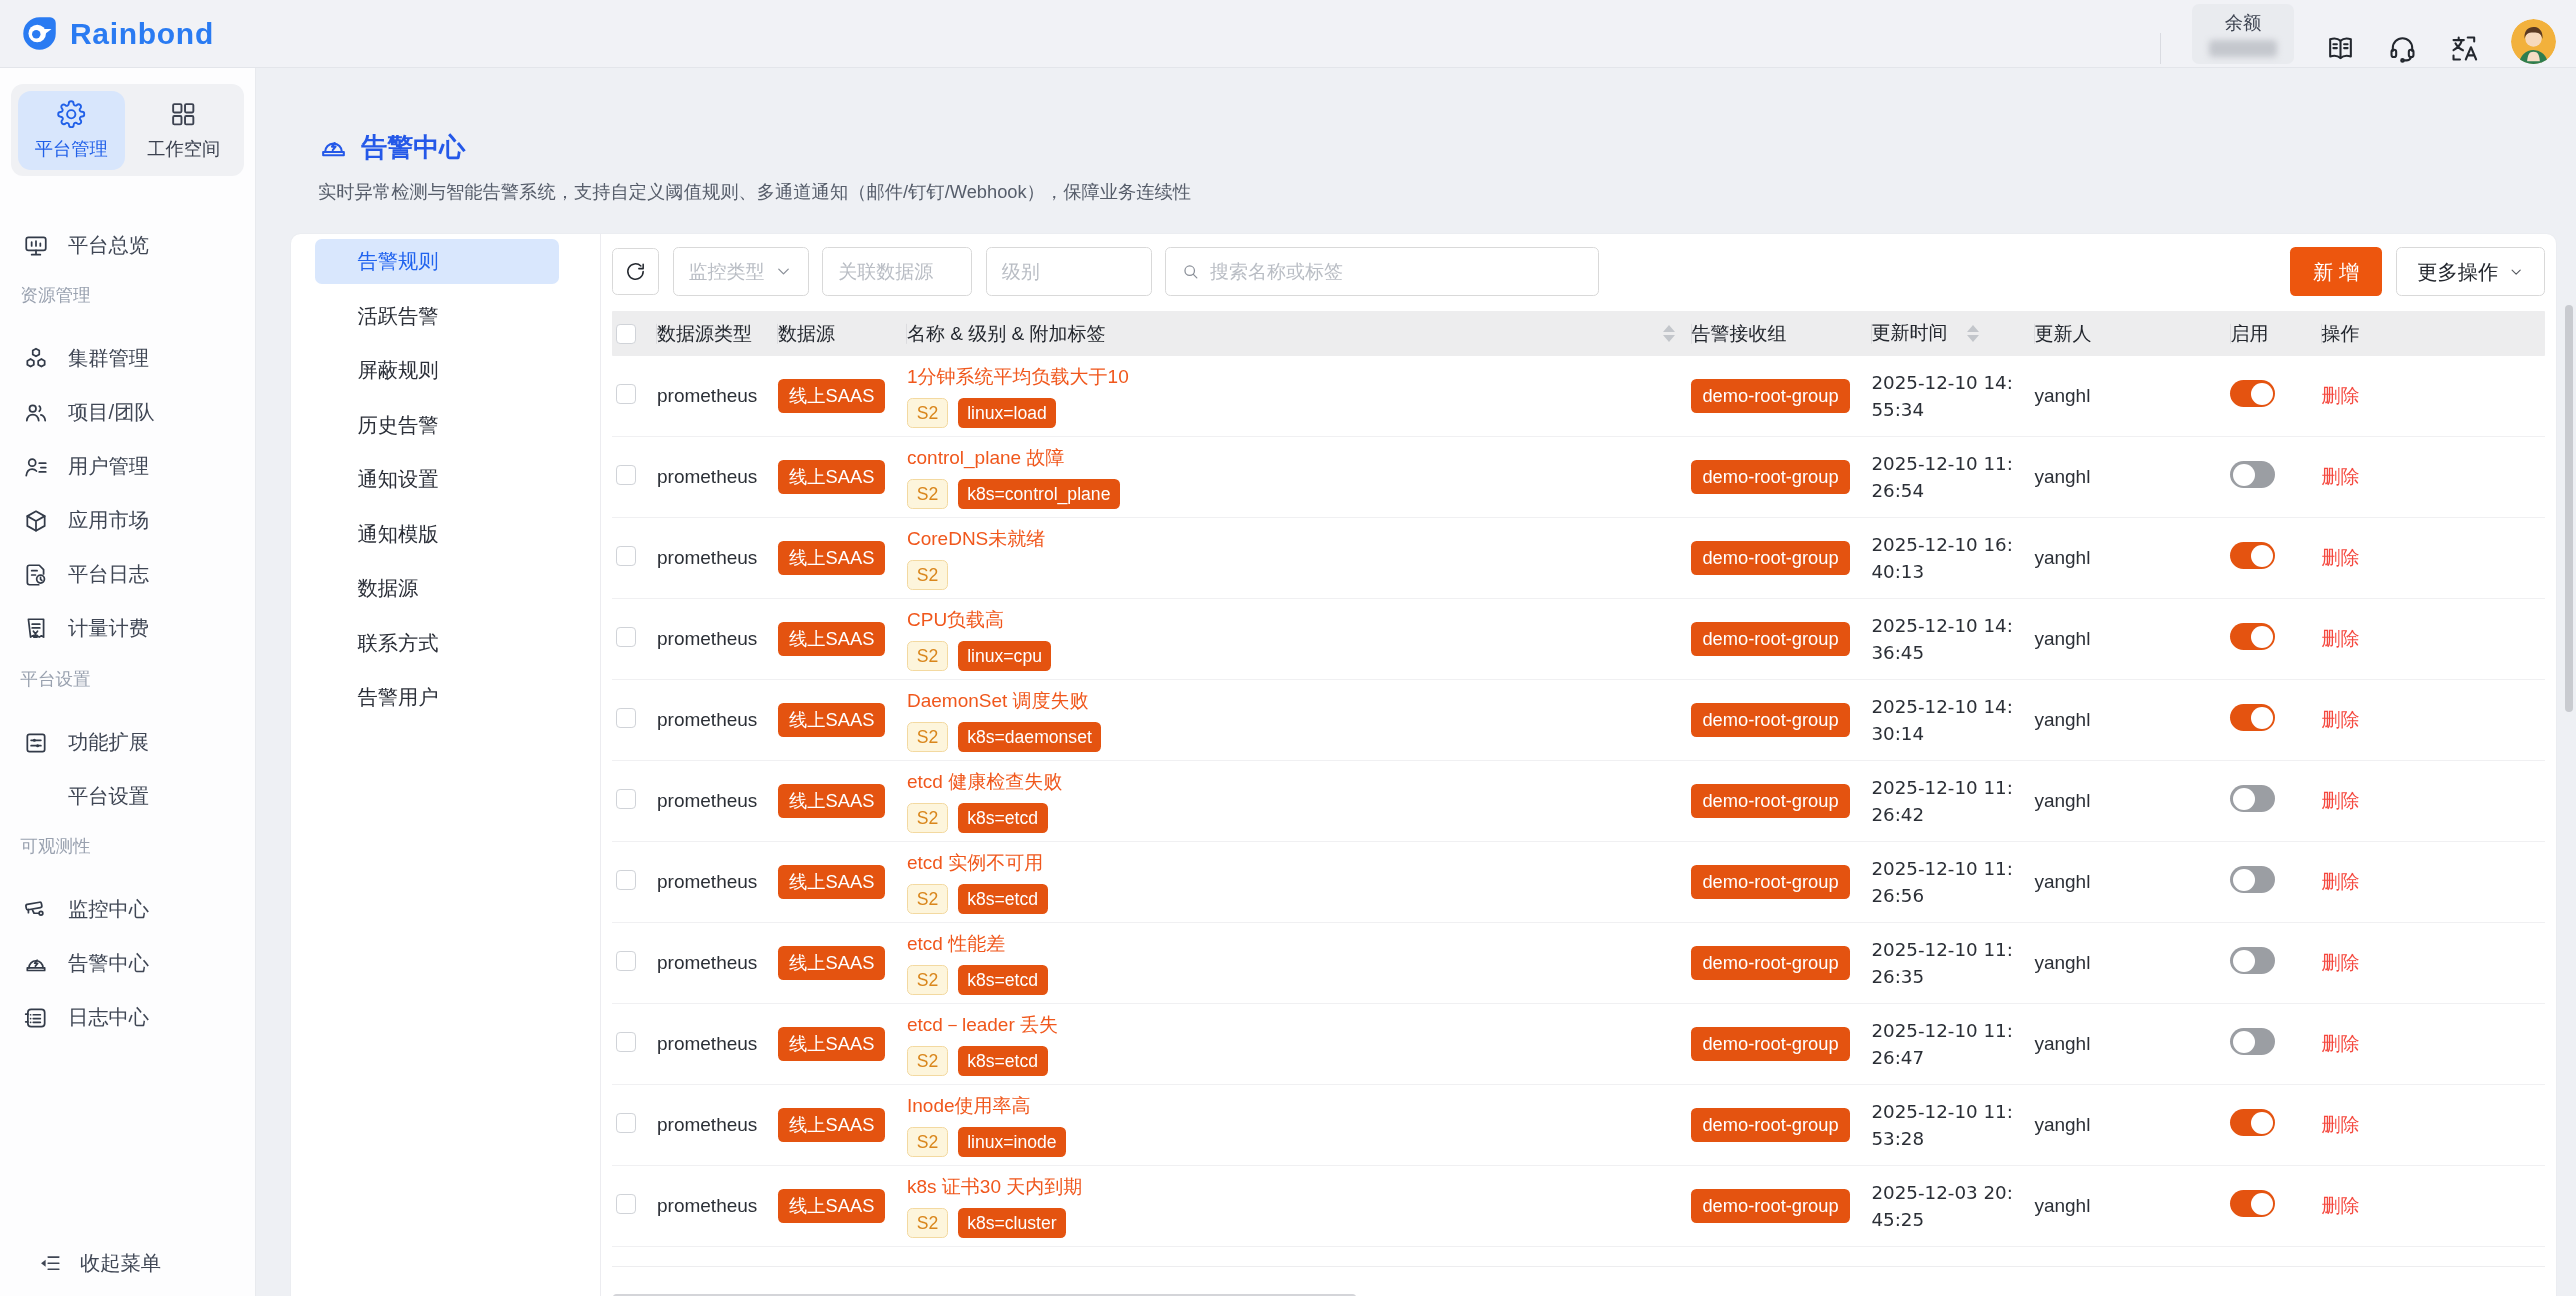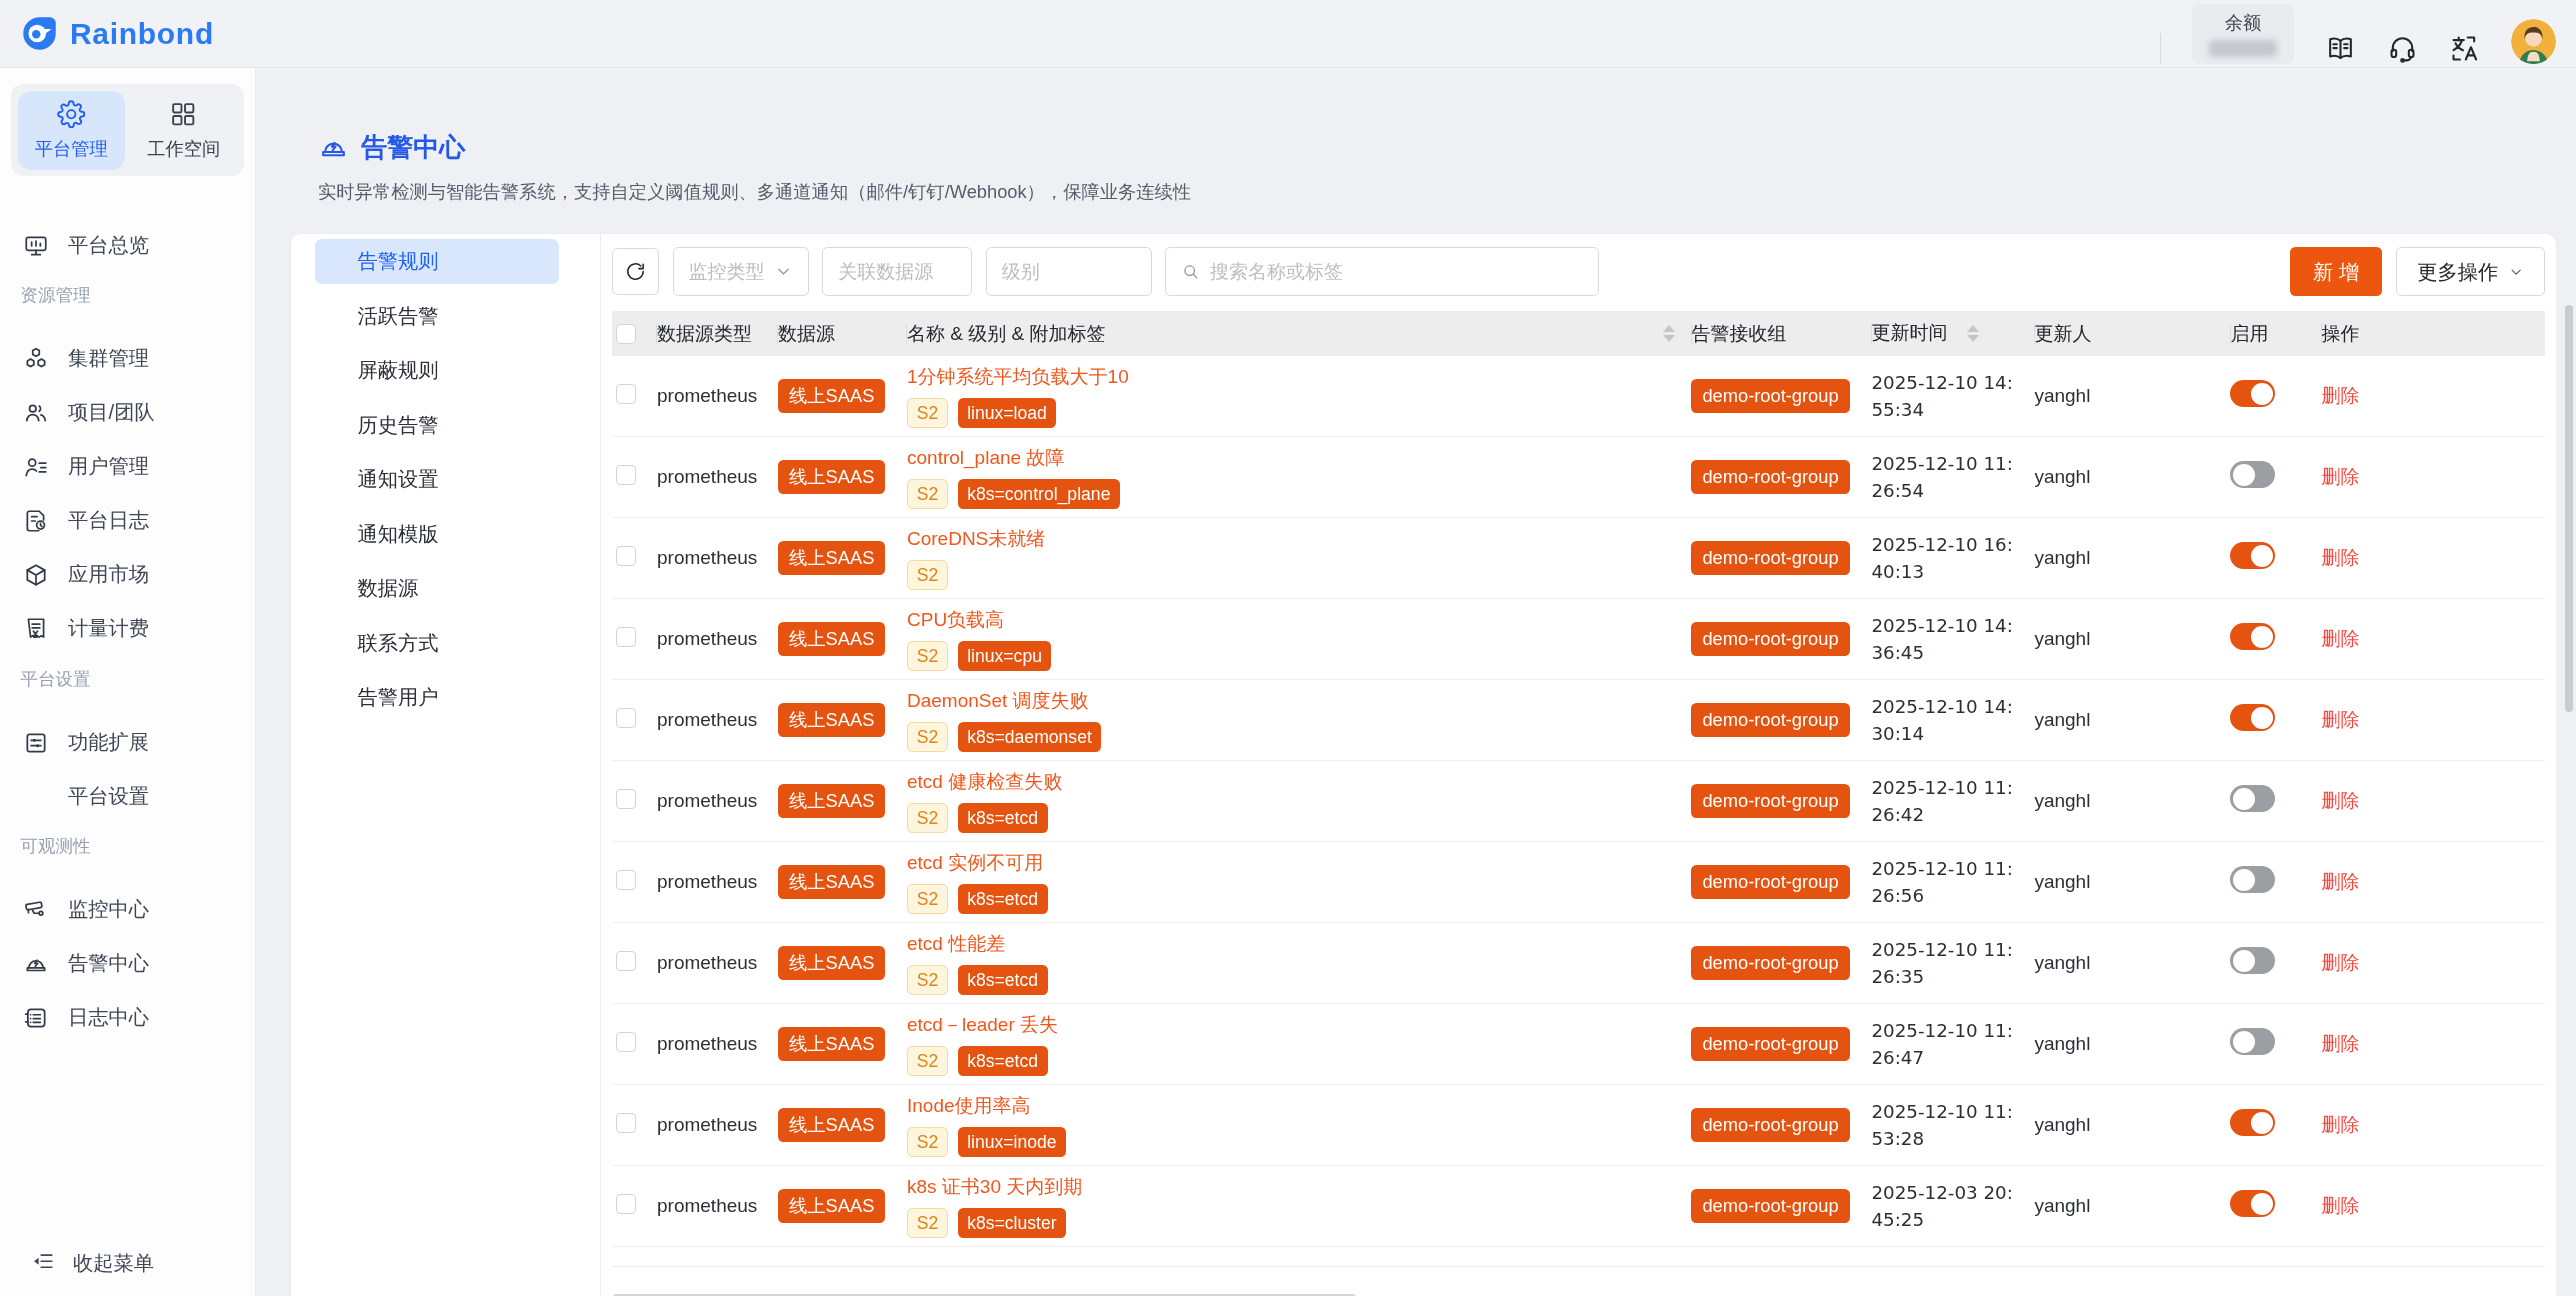--- a/index.html
+++ b/index.html
@@ -31,21 +31,21 @@
   .sidebar{width:256px;background:#fdfdfe;border-right:0.7px solid #e8eaee;position:relative;padding-top:16.3px;flex:none}
   .ws-tabs{margin:0 11px;background:#f0f1f4;border-radius:12.2px;display:flex;padding:6.8px;gap:5.4px;height:92px}
   .ws-tab{flex:1;display:flex;flex-direction:column;align-items:center;justify-content:center;gap:8.1px;
     border-radius:13px;color:#3c4250;font-size:18.3px;cursor:pointer}
   .ws-tab svg{width:28.5px;height:28.5px}
   .ws-tab.active{background:#d8e6fc;color:#2160e8}
   .menu{margin-top:28.5px}
   .menu-item{height:54px;display:flex;align-items:flex-end;gap:19px;padding-left:23px;font-size:20.3px;color:#3f4654;cursor:pointer}
   .menu-item svg{width:26px;height:26px;color:#333b49;flex:none}
   .menu-section{padding:24.4px 0 11px 20.3px;font-size:17.6px;color:#99a1af}
-  .collapse{position:absolute;left:31px;bottom:19px;display:flex;align-items:flex-start;gap:17.6px;font-size:20.3px;color:#3f4654;cursor:pointer}
+  .collapse{position:absolute;left:38px;bottom:19px;display:flex;align-items:center;gap:17.6px;font-size:20.3px;color:#3f4654;cursor:pointer}
   .collapse svg{width:24.4px;height:24.4px;color:#3f4654}
 
   
   .main{flex:1;padding:51px 19.6px 0 35px}
   .page-head{padding-left:27px}
   .page-title{display:flex;align-items:center;gap:12.2px;margin-top:11px;
     color:#2458e8;font-size:26px;font-weight:700}
   .page-title svg{width:31px;height:31px;color:#2458e8}
   .page-sub{margin-top:13.6px;font-size:18.3px;color:#565d6a}
 
@@ -308,29 +308,29 @@
       <span>项目/团队</span>
         </div>
         <div class="menu-item">
       <svg class="mi" viewBox="0 0 38 38" width="26" height="26">
             <use href="#i-user"></use>
           </svg>
       <span>用户管理</span>
         </div>
         <div class="menu-item">
       <svg class="mi" viewBox="0 0 38 38" width="26" height="26">
+            <use href="#i-market"></use>
+          </svg>
+      <span>应用市场</span>
+        </div>
+        <div class="menu-item">
+      <svg class="mi" viewBox="0 0 38 38" width="26" height="26">
             <use href="#i-platform-log"></use>
           </svg>
       <span>平台日志</span>
-        </div>
-        <div class="menu-item">
-      <svg class="mi" viewBox="0 0 38 38" width="26" height="26">
-            <use href="#i-market"></use>
-          </svg>
-      <span>应用市场</span>
         </div>
         <div class="menu-item">
       <svg class="mi" viewBox="0 0 38 38" width="26" height="26">
             <use href="#i-billing"></use>
           </svg>
       <span>计量计费</span>
         </div>
         <div class="menu-section">平台设置</div>
         <div class="menu-item">
       <svg class="mi" viewBox="0 0 38 38" width="26" height="26">

